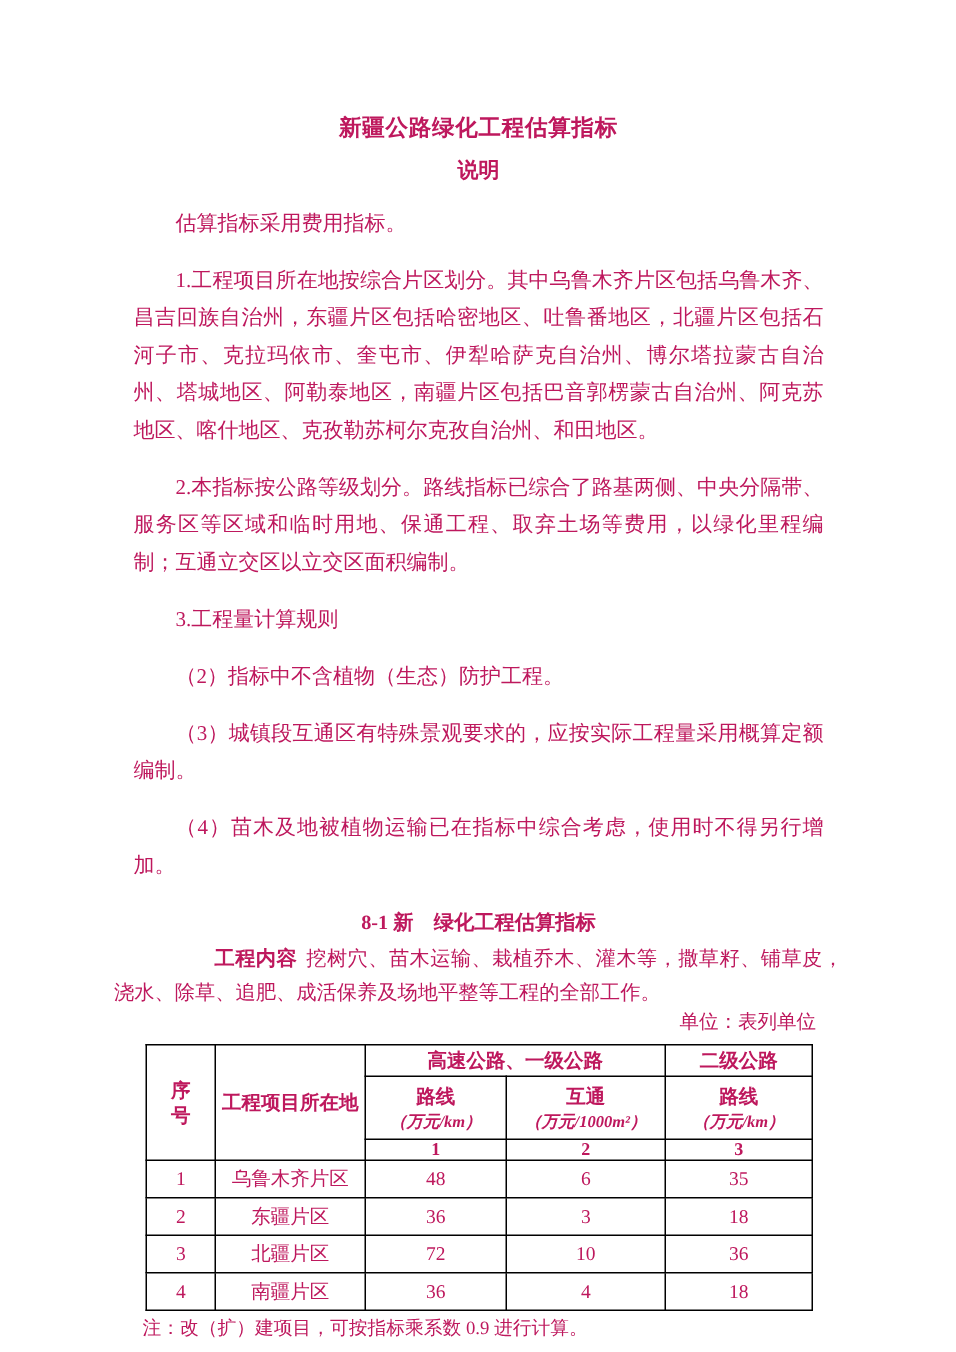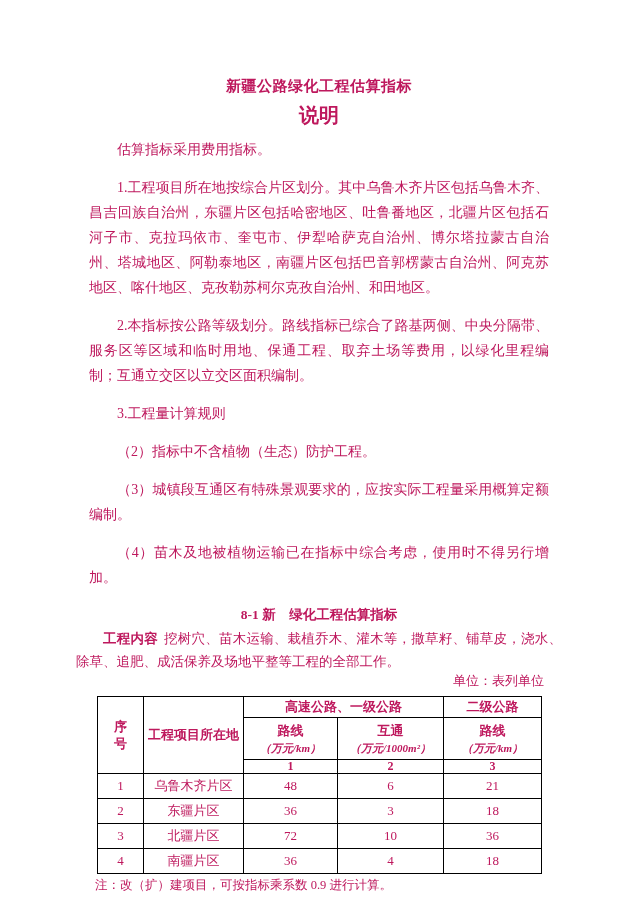--- a/index.html
+++ b/index.html
@@ -22,21 +22,21 @@
   .doc-title {
     margin: 0;
     font-size: 15px;
     font-weight: bold;
     text-align: center;
     line-height: 18px;
     letter-spacing: 0.5px;
   }
   .doc-subtitle {
     margin: 11px 0 0 0;
-    font-size: 20px;
+    font-size: 14px;
     font-weight: bold;
     text-align: center;
     line-height: 18px;
   }
   .body-text {
     margin-top: 2px;
   }
   .para {
     margin: 13px;
     font-size: 14px;
@@ -54,20 +54,21 @@
   .content-para {
     margin: 3px 0 0 0;
     font-size: 13.5px;
     line-height: 23px;
     text-align: justify;
     text-indent: 2em;
   }
   .content-label {
     font-weight: bold;
     margin-right: 0.45em;
+    margin-left: 40px;
   }
   .unit-line {
     margin-top: 0;
     font-size: 13px;
     line-height: 16px;
     text-align: right;
     padding-right: 18px;
   }
   table.indicator {
     border-collapse: collapse;
@@ -173,21 +174,21 @@
       <tr class="row-nums">
         <td>1</td>
         <td>2</td>
         <td>3</td>
       </tr>
       <tr class="row-data">
         <td>1</td>
         <td>乌鲁木齐片区</td>
         <td>48</td>
         <td>6</td>
-        <td>21</td>
+        <td>35</td>
       </tr>
       <tr class="row-data">
         <td>2</td>
         <td>东疆片区</td>
         <td>36</td>
         <td>3</td>
         <td>18</td>
       </tr>
       <tr class="row-data">
         <td>3</td>

